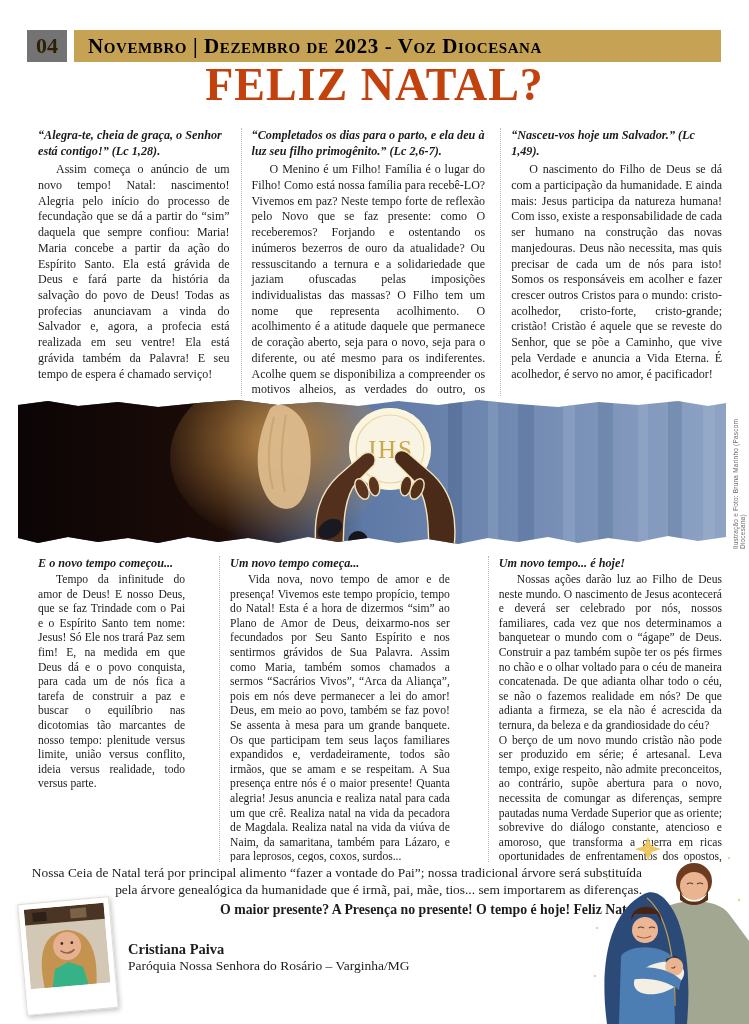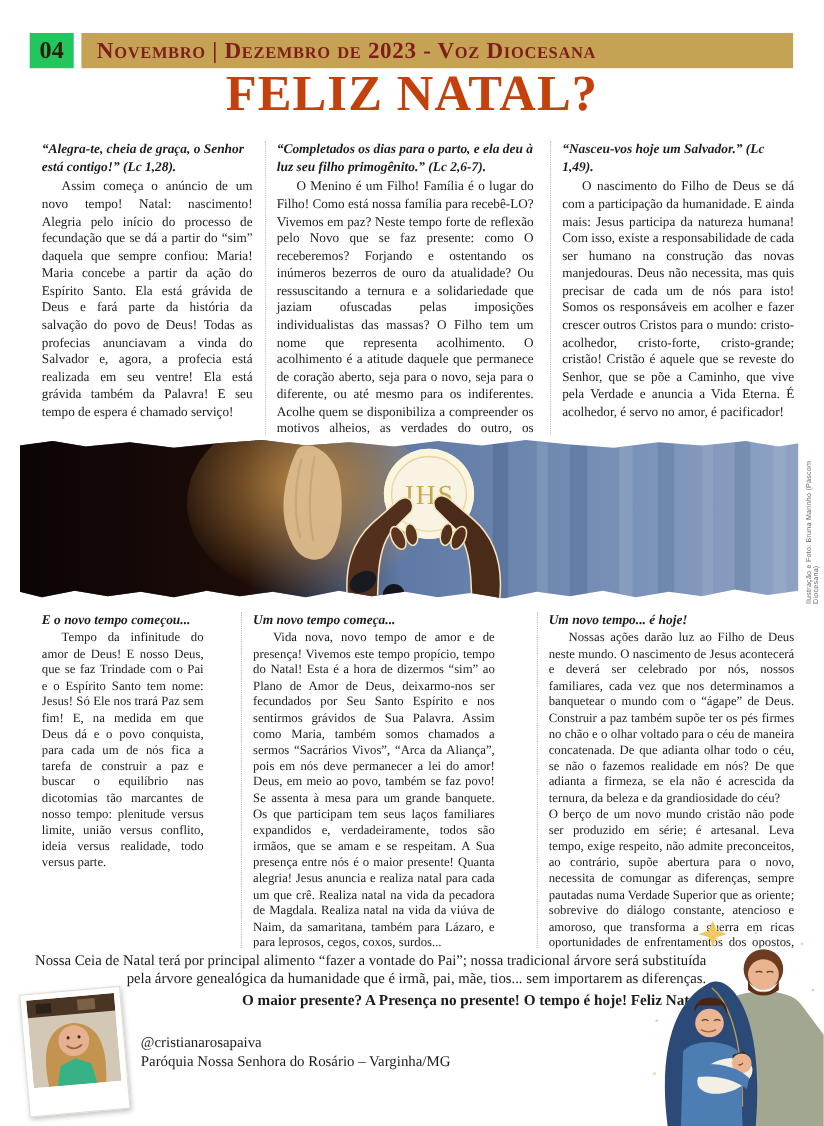--- a/index.html
+++ b/index.html
@@ -3,25 +3,25 @@
 <meta charset="utf-8">
 <style>
   html,body{margin:0;padding:0;background:#ffffff;}
   .page{
     position:relative;width:749px;height:1024px;background:#ffffff;overflow:hidden;
     font-family:"Liberation Serif",serif;color:#1c1c1c;
   }
   
   .header-row{position:absolute;top:30px;left:27px;width:694px;height:32px;display:flex;gap:7px;}
   .page-num{
-    background:#22c55e;color:#2d2008;font-size:22px;font-weight:bold;
+    background:#737373;color:#2d2008;font-size:22px;font-weight:bold;
     display:flex;align-items:center;justify-content:center;padding:2px 9px;
   }
   .header-bar{
-    background:#c6a254;color:#7f1d1d;flex:1;display:flex;align-items:center;
+    background:#c6a254;color:#000000;flex:1;display:flex;align-items:center;
     padding-left:14px;font-variant:small-caps;font-size:21px;letter-spacing:.6px;font-weight:600;
   }
   
   .main-title{
     position:absolute;top:60px;left:0;width:100%;text-align:center;
     font-size:46px;font-weight:bold;color:#c2410c;letter-spacing:1px;line-height:1.1;
   }
   
   .cols{position:absolute;left:27px;width:695px;display:flex;}
   .cols-top{top:128px;height:268px;overflow:hidden;}
@@ -188,21 +188,21 @@
         <path d="M14,80 C10,48 16,26 40,24 C64,26 70,48 66,80 Z" fill="#c3934f"></path>
         <circle cx="40" cy="40" r="14" fill="#e6b191"></circle>
         <path d="M33,44 Q40,50 47,44" stroke="#9c5f46" stroke-width="1.6" fill="none"></path>
         <circle cx="35" cy="37" r="1.4" fill="#3c2a1d"></circle>
         <circle cx="45" cy="37" r="1.4" fill="#3c2a1d"></circle>
         <path d="M22,80 L26,62 L40,56 L54,62 L58,80 Z" fill="#36b287"></path>
         <rect x="0" y="80" width="80" height="20" fill="#ffffff"></rect>
       </svg>
     </div>
     <div class="author-text">
-      <div class="author-handle">@cristianarosapaiva</div>
+      <div class="author-name">Cristiana Paiva</div>
       <div class="author-parish">Paróquia Nossa Senhora do Rosário – Varginha/MG</div>
     </div>
   </div>
 
   <div class="nativity">
     <svg width="162" height="188" viewBox="0 0 162 188">
 
       <g fill="#e5c78a" opacity="0.85">
         <circle cx="20" cy="42" r="1.2"></circle>
           <circle cx="142" cy="22" r="1.2"></circle>

